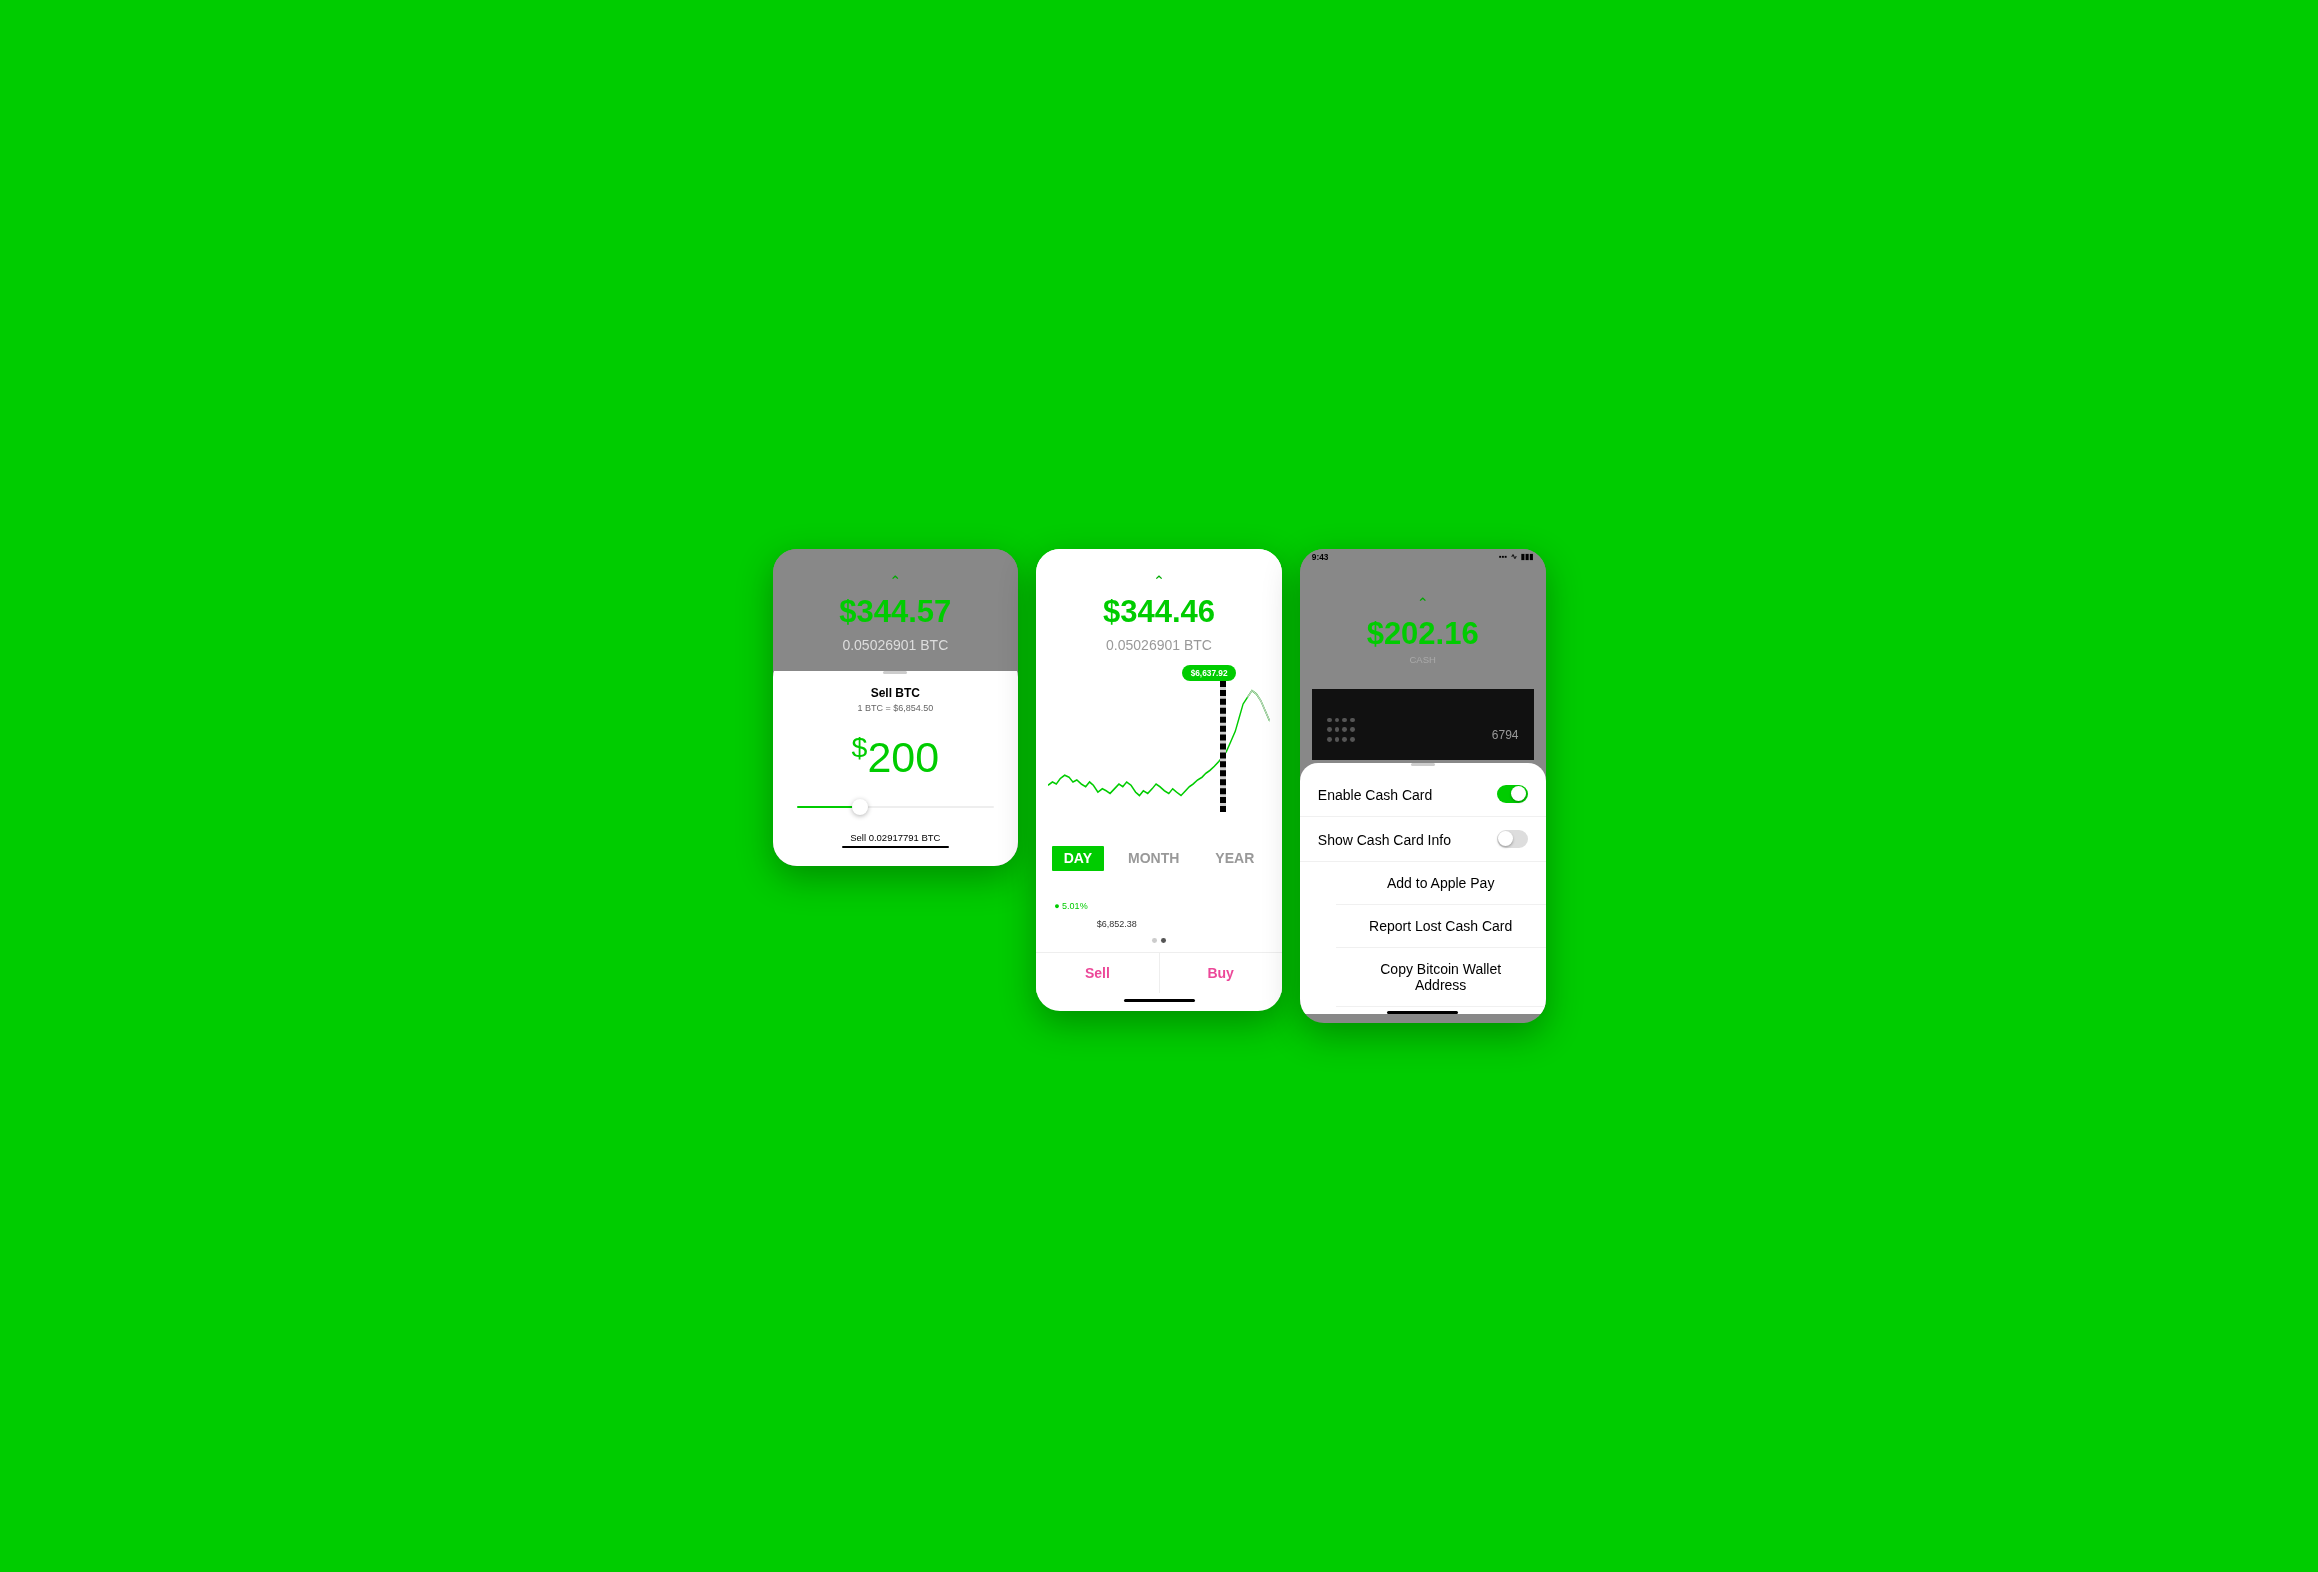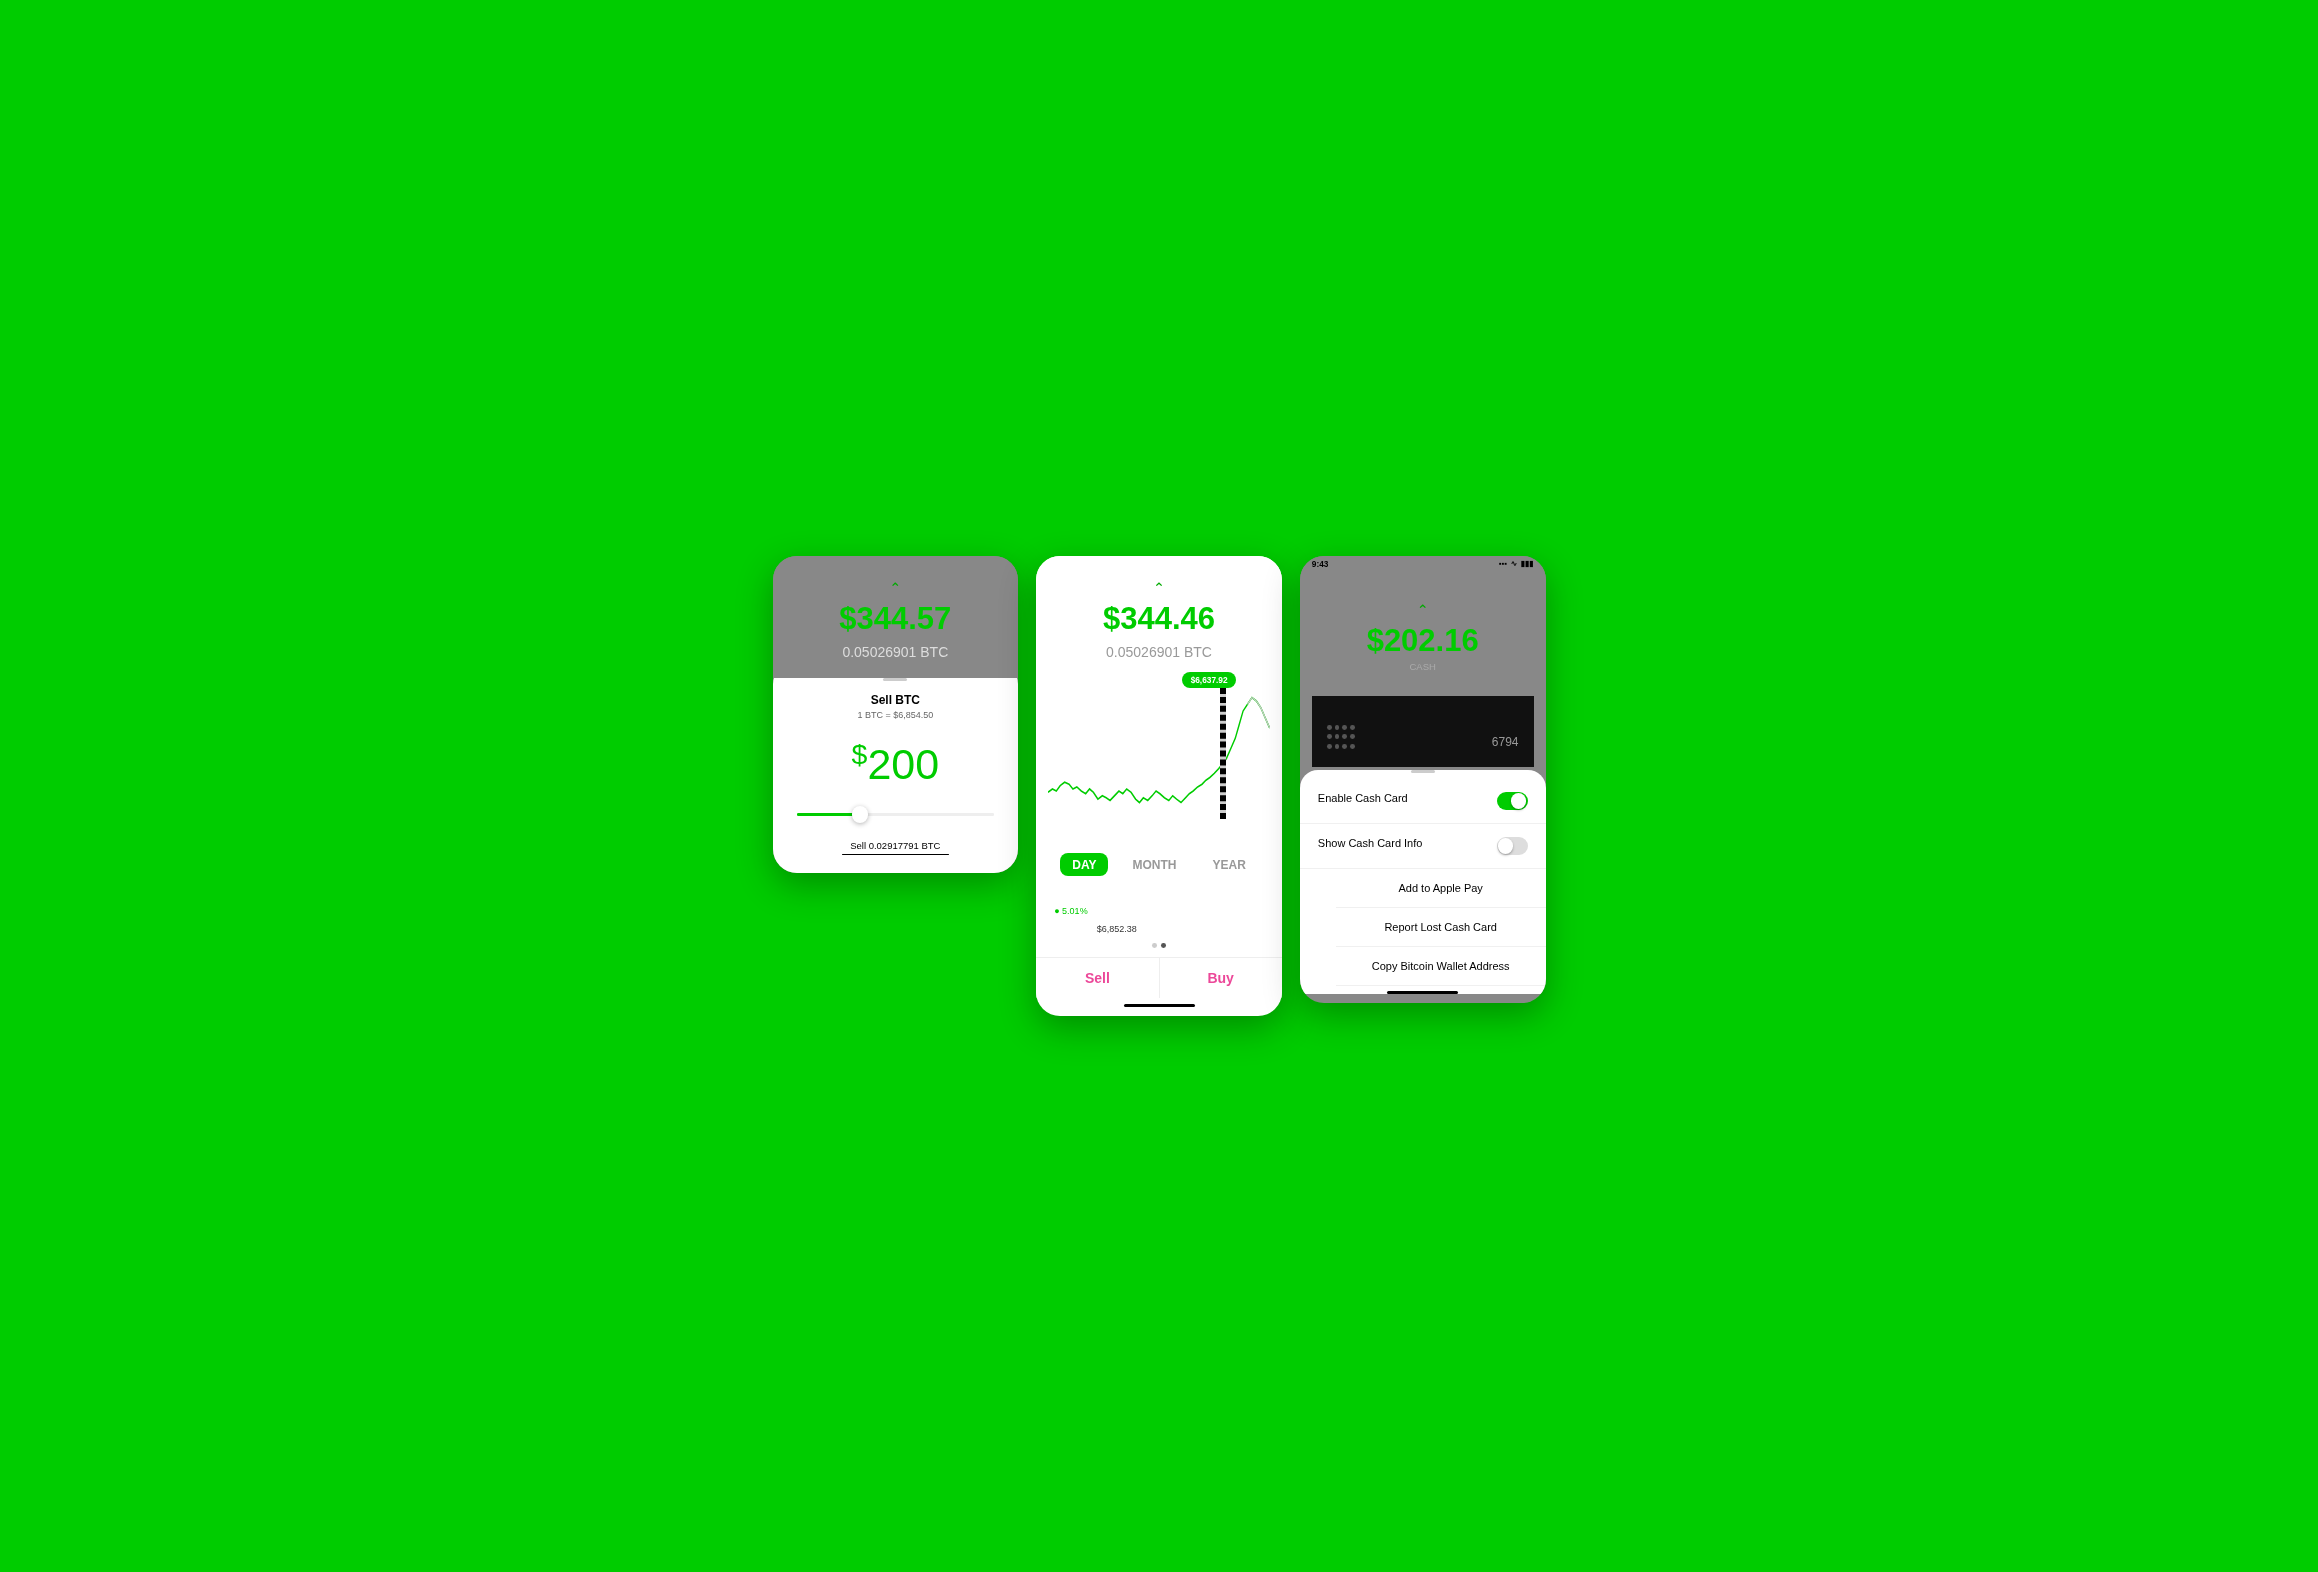--- a/index.html
+++ b/index.html
@@ -168,22 +168,22 @@
     }
     .time-tabs {
       display: flex;
       justify-content: center;
       gap: 12px;
       padding: 9px 18px;
       margin-top: 6px;
     }
     .time-tab {
       padding: 4.8px 12px;
-      border-radius: 8px;
-      font-size: 12px;
+      border-radius: 1px;
+      font-size: 14px;
       font-weight: 600;
       cursor: pointer;
     }
     .time-tab.active {
       background: #00CC00;
       color: #fff;
     }
     .time-tab.inactive {
       background: transparent;
       color: #999;
@@ -307,24 +307,24 @@
     .menu-handle {
       width: 24px;
       height: 3px;
       background: #ccc;
       border-radius: 1.8px;
       margin: 9px auto 6px;
     }
     .menu-item {
       display: flex;
       justify-content: space-between;
-      align-items: flex-start;
+      align-items: flex-end;
       padding: 13px 18px;
       border-bottom: 0.6px solid #f0f0f0;
-      font-size: 11px;
+      font-size: 14px;
       color: #000;
       cursor: pointer;
     }
     .menu-item:last-child {
       border-bottom: none;
     }
     .toggle-on {
       width: 31px;
       height: 18px;
       background: #00CC00;

